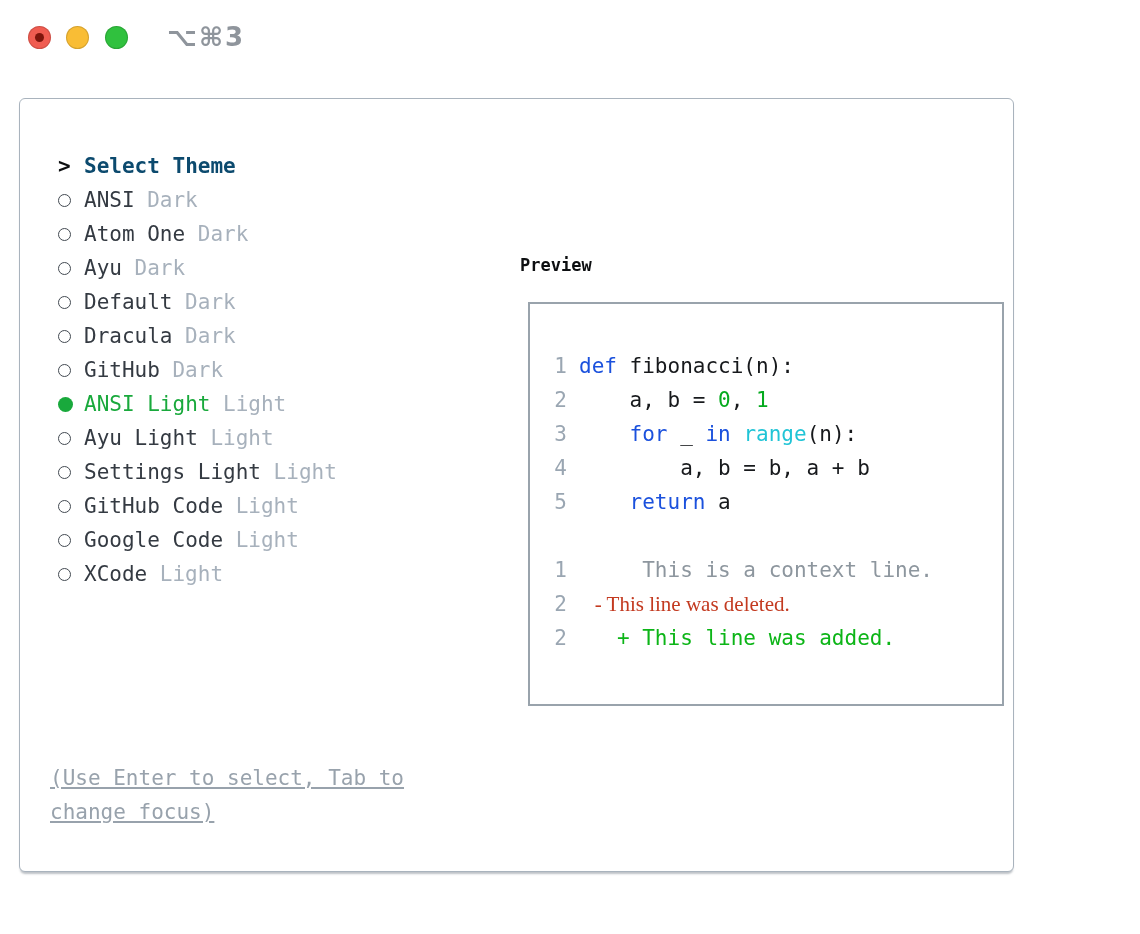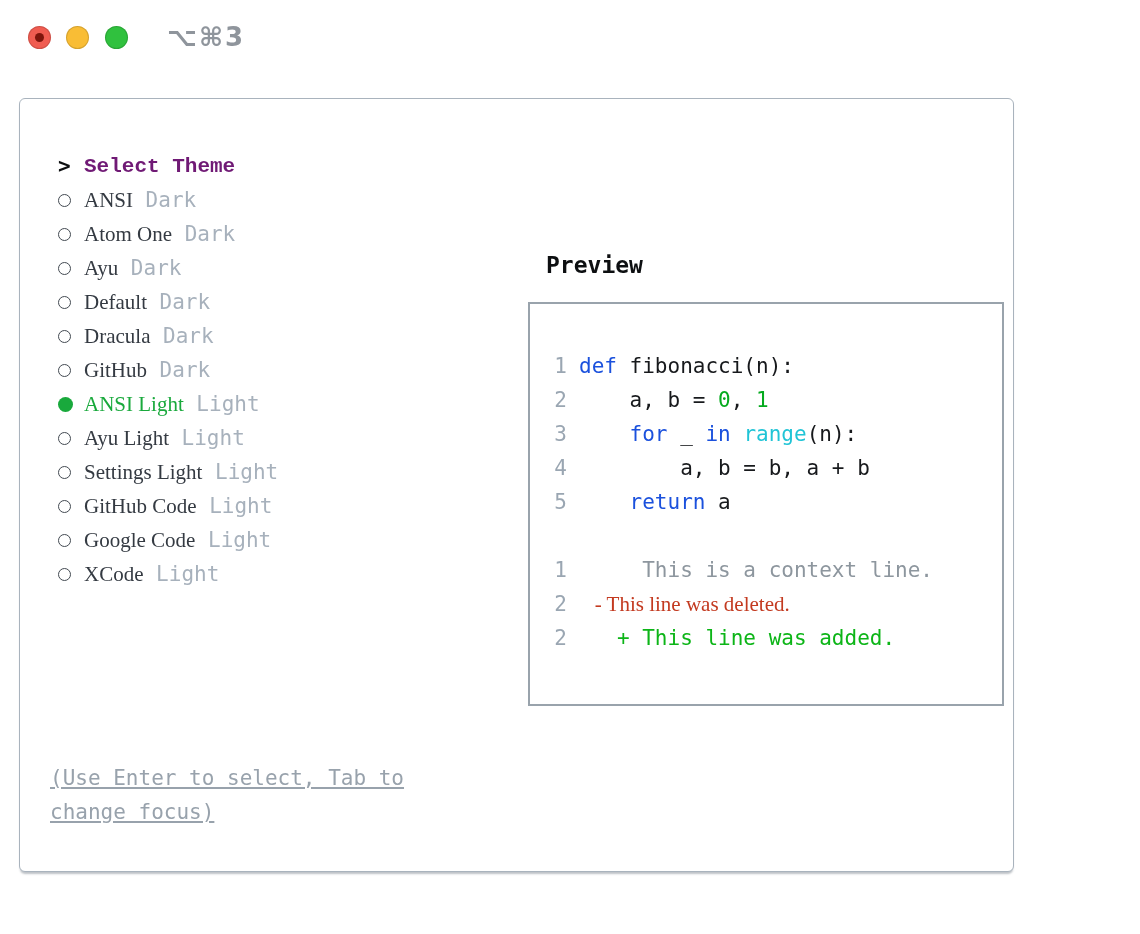--- a/index.html
+++ b/index.html
@@ -21,32 +21,32 @@
               font-size:26px; font-weight:700; letter-spacing:2px; color:#8f959c; }
   
   .panel { position:absolute; left:19px; top:98px; width:995px; height:774px;
            border:1.5px solid #a9b3bd; border-radius:6px; background:#fff;
            box-shadow:0 3px 2px -1px rgba(110,120,130,0.45); }
   .row { height:34px; display:flex; align-items:center; font-size:21px; white-space:pre; }
   
   .theme-list { position:absolute; left:38px; top:50px; }
   .marker-cell { width:26px; flex:0 0 26px; display:flex; align-items:center; }
   .prompt { font-weight:bold; color:#0d0f11; }
-  .list-title { font-weight:bold; color:#701a75;font-family:Liberation Mono, monospace; }
+  .list-title { font-weight:bold; color:#0c4a6e; }
   .circle { width:13px; height:13px; border:1.5px solid #434a52; border-radius:50%; }
   .circle.on { width:15px; height:15px; border:none; background:var(--ui-green); }
-  .name { color:#343a42;font-family:Liberation Serif, serif; }
+  .name { color:#343a42; }
   .name.sel { color:var(--ui-green); }
   .suffix { color:#a7b1bc; margin-left:12.6px; }
   .apply-list { position:absolute; left:38px; top:527px; }
   .apply-title { color:#15181b; }
   .hint { position:absolute; left:30px; top:662px; color:#98a2ac;text-decoration:underline; }
   
-  .preview-title { position:absolute; left:526px; top:149px; height:34px; display:flex; align-items:center;
-                   font-size:23px; font-weight:bold; color:#0d0f11; }
+  .preview-title { position:absolute; left:500px; top:149px; height:34px; display:flex; align-items:center;
+                   font-size:17px; font-weight:bold; color:#0d0f11; }
   .preview-box { position:absolute; left:508px; top:203px; width:476px; height:404px;
                  border:2px solid #99a3ac; background:#fff; padding-top:45px; }
   .code-row { height:34px; display:flex; align-items:center; font-size:21px; white-space:pre; padding-left:24px; }
   .gutter { width:13px; flex:0 0 13px; color:#9aa6b2; text-align:right; }
   .code { margin-left:12px; color:#17191c; }
   .tok-kw      { color:var(--c-kw); }
   .tok-builtin { color:var(--c-builtin); }
   .tok-num     { color:var(--c-num); }
   .tok-plain   { color:#17191c; }
   .tok-context { color:var(--c-context); }

